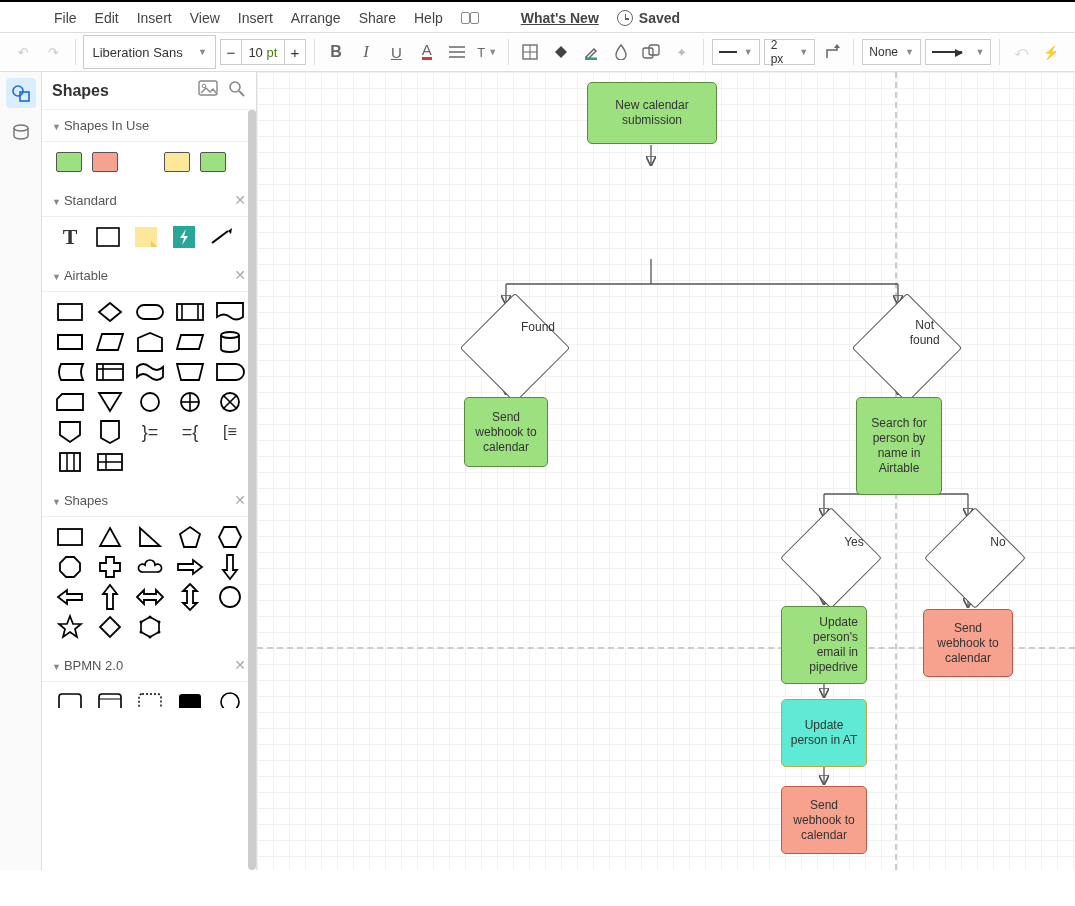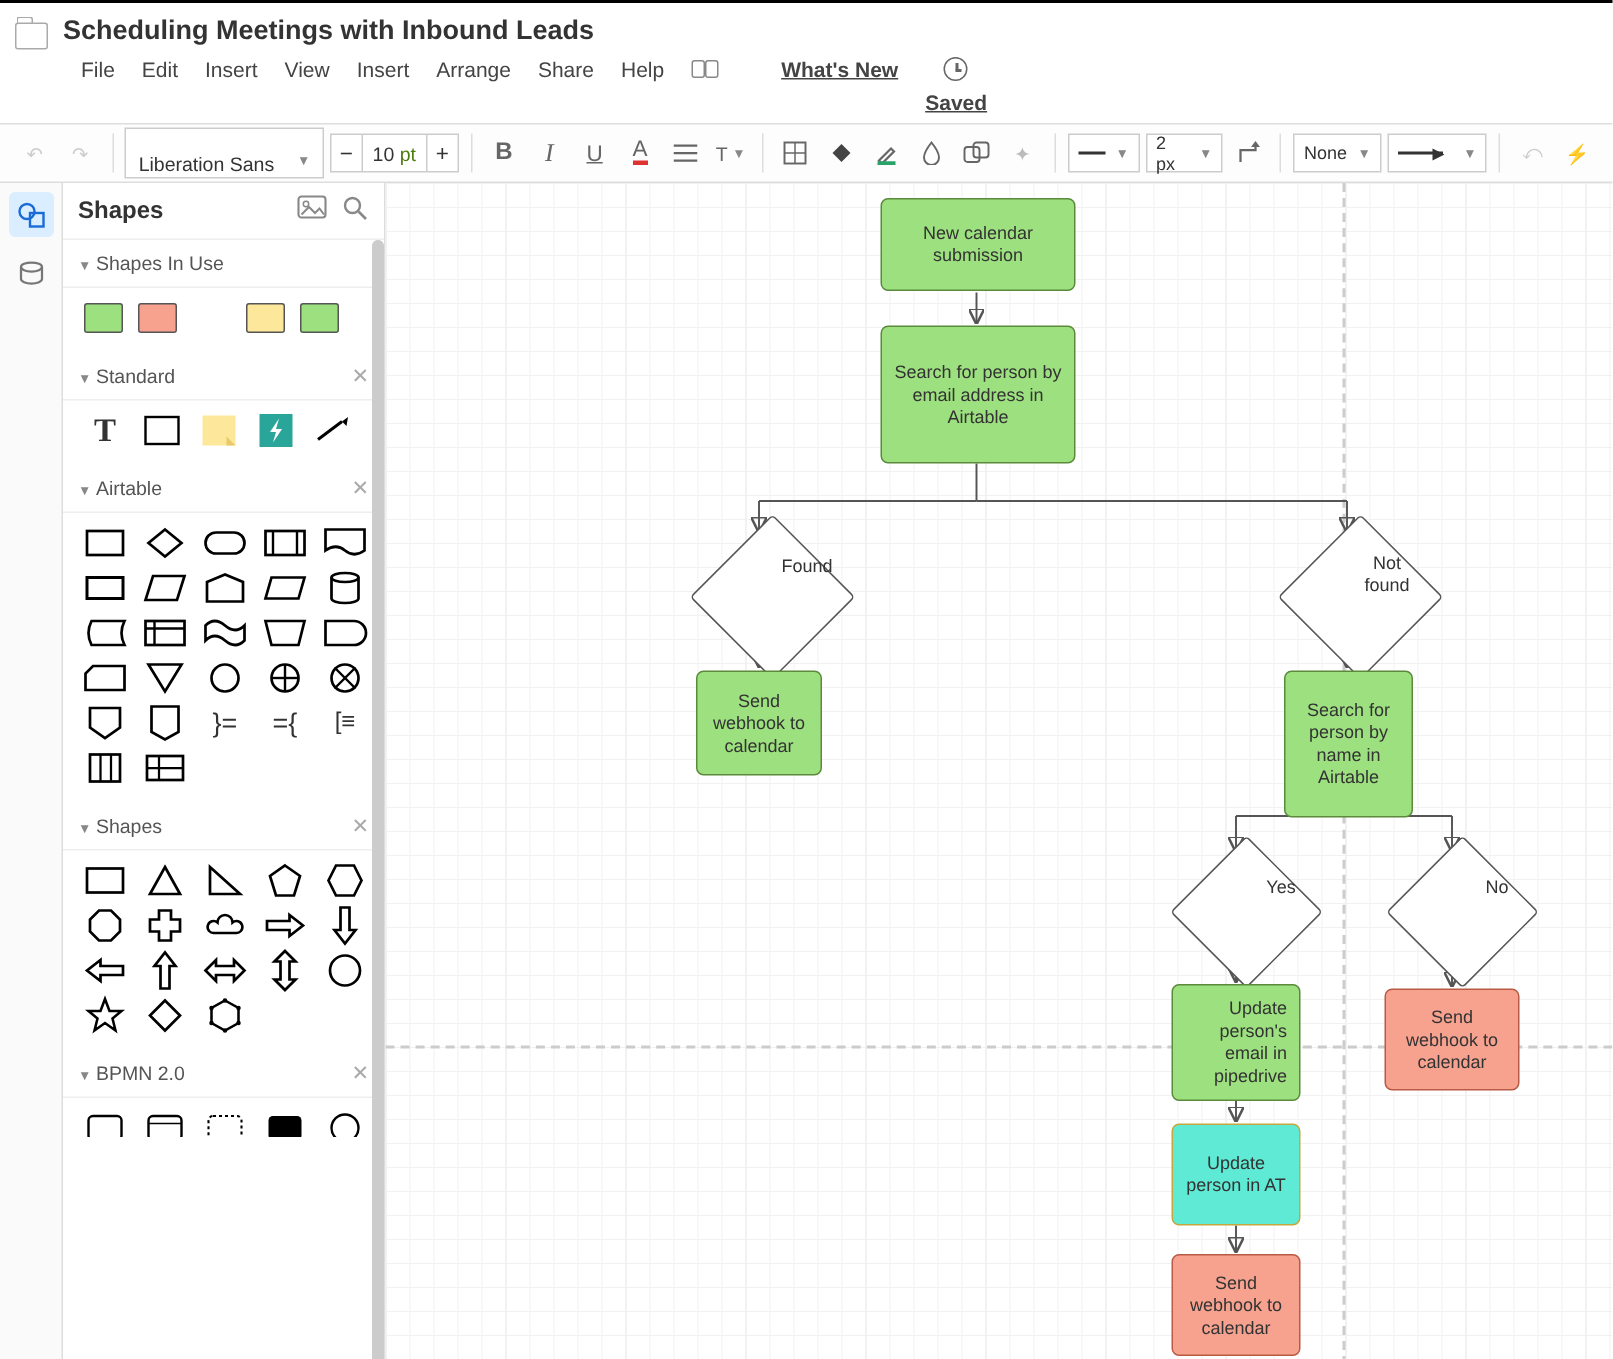--- a/index.html
+++ b/index.html
@@ -11,30 +11,30 @@
   .header-row1 { display:flex; align-items:center; gap:10px; height:28px; }
   .folder-icon { width:22px; height:18px; border:1.5px solid #aaa; border-radius:2px; position:relative; margin-top:8px; }
   .folder-icon::before { content:""; position:absolute; top:-5px; left:0; width:9px; height:4px; border:1.5px solid #aaa; border-bottom:none; border-radius:2px 2px 0 0; }
   .doc-title { font-size:18px; font-weight:700; color:#333; }
   .header-row2 { display:flex; gap:18px; padding:4px 0 6px 44px; font-size:14px; color:#444; }
   .menu-item { cursor:pointer; }
   .binoc { width:18px; height:14px; position:relative; }
   .binoc::before, .binoc::after { content:""; position:absolute; width:7px; height:10px; border:1.5px solid #888; border-radius:2px; top:2px; }
   .binoc::before { left:0; } .binoc::after { right:0; }
   .whatsnew { text-decoration:underline; font-weight:600; }
-  .saved-wrap { display:flex; align-items:center; gap:6px; text-decoration:underline; font-weight:600;flex-direction:column; }
+  .saved-wrap { display:flex; align-items:center; gap:6px; font-weight:600; }
   .clock { width:16px; height:16px; border:1.5px solid #666; border-radius:50%; position:relative; }
   .clock::before { content:""; position:absolute; left:7px; top:3px; width:1.5px; height:5px; background:#666; }
   .clock::after { content:""; position:absolute; left:7px; top:7px; width:4px; height:1.5px; background:#666; }
 
   
   .toolbar { height:40px; border-top:1px solid #ddd; border-bottom:1px solid #ddd; display:flex; align-items:center; padding:0 10px; gap:4px; background:#fdfdfd; }
   .tb-sep { width:1px; height:26px; background:#ddd; margin:0 4px; }
   .tb-btn { width:28px; height:28px; display:flex; align-items:center; justify-content:center; color:#666; border-radius:3px; cursor:pointer; }
-  .font-dd { display:flex; align-items:flex-start; border:1px solid #ccc; height:28px; padding:16px 8px; width:140px; font-size:13px; justify-content:space-between; background:#fff;}
+  .font-dd { display:flex; align-items:center; border:1px solid #ccc; height:28px; padding:16px 8px; width:140px; font-size:13px; justify-content:space-between; background:#fff;}
   .size-grp { display:flex; align-items:center; }
   .pm-btn { width:22px; height:26px; border:1px solid #ccc; display:flex; align-items:center; justify-content:center; background:#fff; font-size:15px; cursor:pointer;}
   .size-ip { width:42px; height:26px; border-top:1px solid #ccc; border-bottom:1px solid #ccc; border-left:none; border-right:none; display:flex; align-items:center; justify-content:center; font-size:13px; background:#fff;}
   .B { font-weight:700; font-size:16px; } .I { font-style:italic; font-family:serif; font-size:17px; } .U { text-decoration:underline; font-size:15px; }
   .Abar { font-size:15px; border-bottom:3px solid #d33; line-height:12px; padding-bottom:1px;}
   .caret { font-size:9px; color:#888; margin-left:3px; }
   .line-dd, .px-dd, .endcap-dd, .none-dd { display:flex; align-items:center; border:1px solid #ccc; height:26px; padding:0 6px; background:#fff; font-size:12px; gap:4px;}
   .line-dd { width:48px; } .px-dd { width:54px; justify-content:space-between;} .none-dd{ width:60px; justify-content:space-between;} .endcap-dd{width:70px; justify-content:space-between;}
   .line-sample { width:24px; height:0; border-top:2px solid #333; }
   .arrow-sample { width:30px; height:0; border-top:2px solid #333; position:relative; }
@@ -89,24 +89,20 @@
   .diamond span { transform:rotate(-45deg); display:block; font-size:12px; text-align:center; width:80px; }
 
   .edges { position:absolute; inset:0; pointer-events:none; }
   .edges line, .edges path { stroke:#555; stroke-width:1.3; fill:none; }
   .ah { fill:#555; }
 </style>
 </head>
 <body>
 
 <div class="header">
-  <div class="header-row1">
-    <div class="folder-icon"></div>
-    <div class="doc-title">Scheduling Meetings with Inbound Leads</div>
-  </div>
   <div class="header-row2">
     <span class="menu-item">File</span>
     <span class="menu-item">Edit</span>
     <span class="menu-item">Insert</span>
     <span class="menu-item">View</span>
     <span class="menu-item">Insert</span>
     <span class="menu-item">Arrange</span>
     <span class="menu-item">Share</span>
     <span class="menu-item">Help</span>
     <span class="binoc"></span>
@@ -609,23 +605,20 @@
       <line x1="711" y1="518" x2="711" y2="535" marker-end="url(#ah)"></line>
 
       <line x1="567" y1="612" x2="567" y2="625" marker-end="url(#ah)"></line>
 
       <line x1="567" y1="695" x2="567" y2="712" marker-end="url(#ah)"></line>
     </svg>
 
     <div class="node rect green" style="left:330px; top:10px; width:130px; height:62px;">
         <span>New calendar submission</span>
       </div>
-    <div class="node rect green" style="left:330px; top:95px; width:130px; height:92px;">
-        <span>Search for person by email address in Airtable</span>
-      </div>
 
     <div class="node" style="left:211px; top:231px;">
         <div class="diamond">
           <span>Found</span>
         </div>
       </div>
     <div class="node" style="left:603px; top:231px;">
         <div class="diamond">
           <span style="white-space:pre-line;">Not
 found</span>

